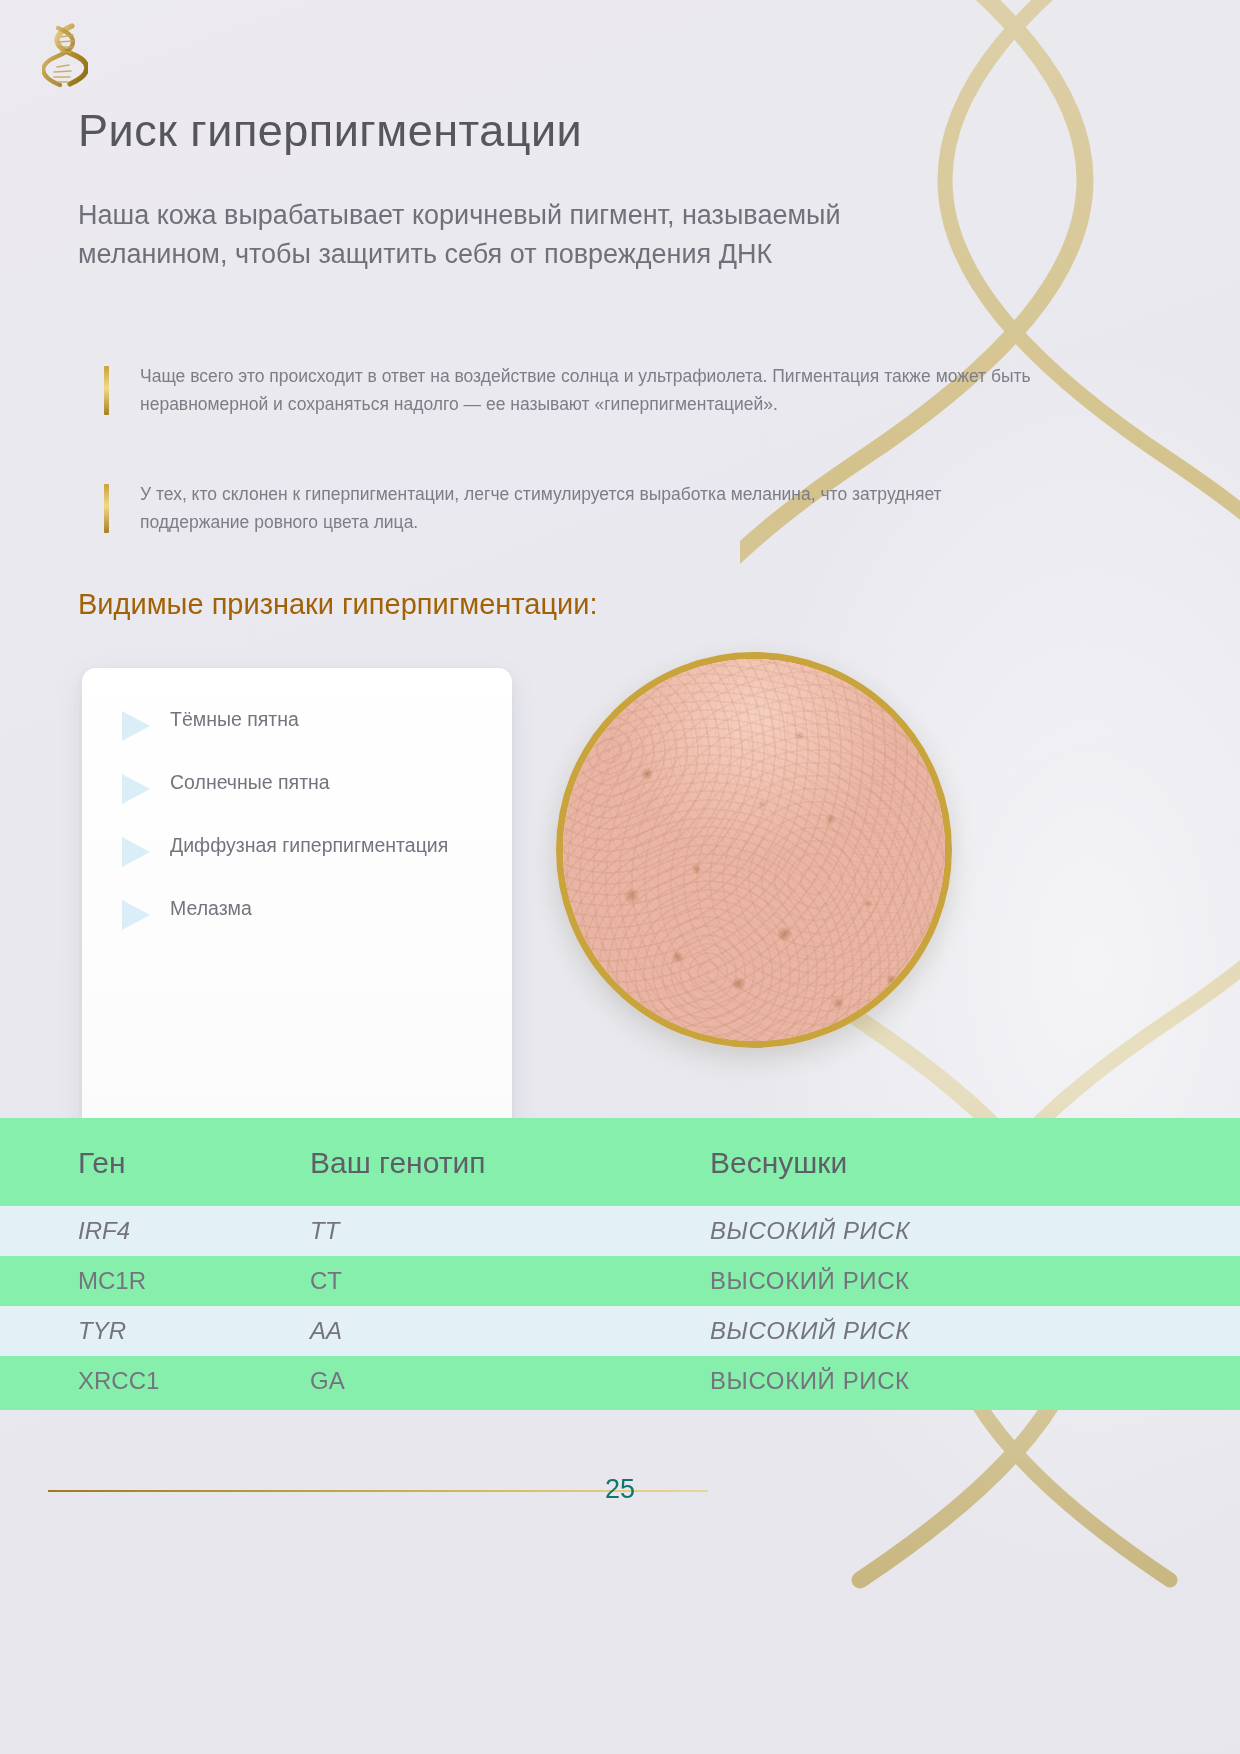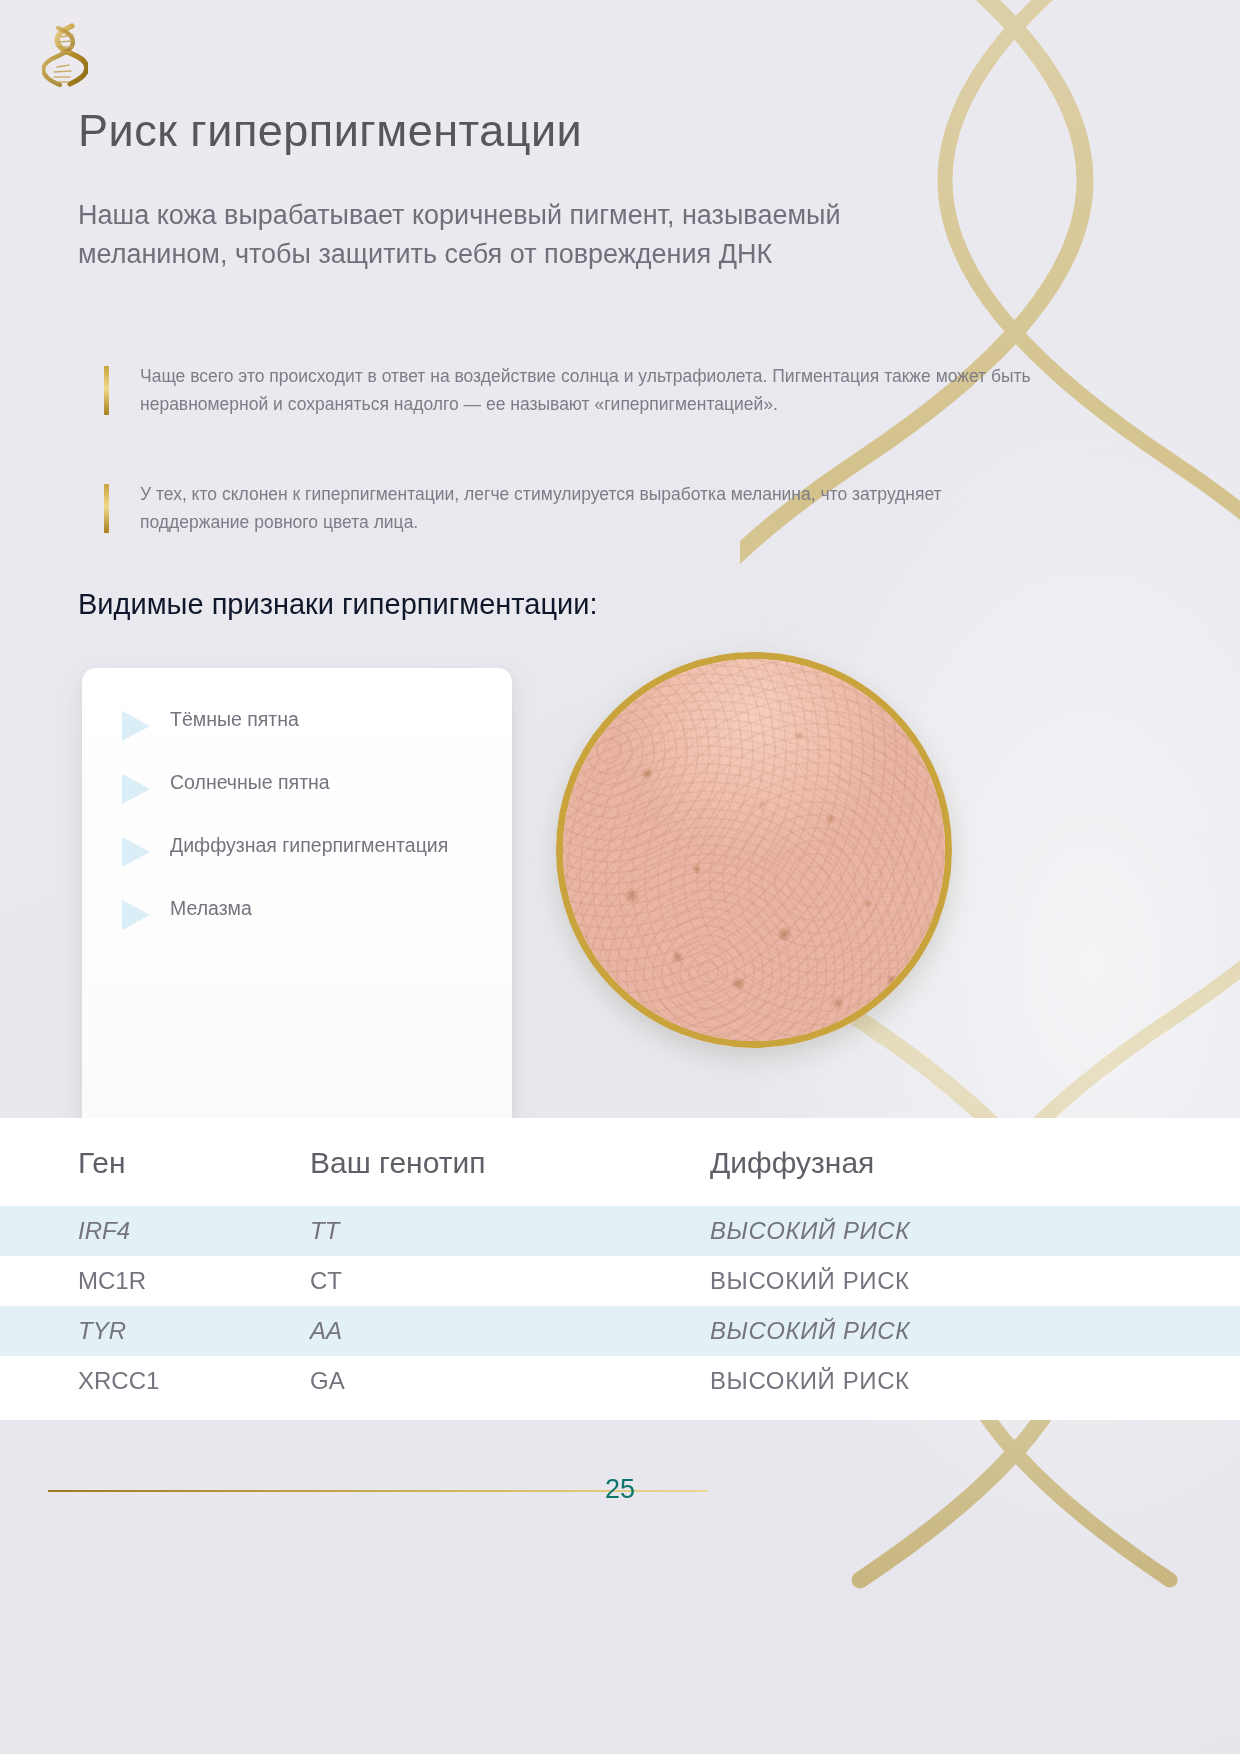--- a/index.html
+++ b/index.html
@@ -97,21 +97,21 @@
   .quote-1 { left: 78px; top: 362px; width: 930px; }
   .quote-2 { left: 78px; top: 480px; width: 930px; }
 
   
   .section-title {
     position: absolute;
     left: 78px;
     top: 588px;
     font-size: 29px;
     font-weight: 300;
-    color: #0f172a;
+    color: #a16207;
   }
 
   
   .signs-card {
     position: absolute;
     left: 82px;
     top: 668px;
     width: 430px;
     height: 502px;
     background: linear-gradient(180deg, #ffffff 0%, #fcfcfd 70%, #fafafb 100%);
@@ -183,23 +183,23 @@
       repeating-radial-gradient(circle at 38% 82%, rgba(150,92,52,.18) 0 2px, transparent 2px 9px),
       repeating-radial-gradient(circle at 84% 16%, rgba(160,100,58,.14) 0 1px, transparent 1px 8px);
   }
 
   
   .table-band {
     position: absolute;
     left: 0;
     top: 1118px;
     width: 1240px;
-    background: #ffffff;
+    background: #86efac;
     z-index: 4;
-    padding-bottom: 14px;
+    padding-bottom: 4px;
   }
   .tbl { width: 100%; border-collapse: collapse; table-layout: fixed; }
   .tbl th {
     text-align: left;
     font-size: 30px;
     font-weight: 300;
     color: #5f5f67;
     padding: 28px 0 26px 0;
   }
   .tbl td {
@@ -354,21 +354,21 @@
     <div class="photo-skin"></div>
     <div class="photo-grain"></div>
   </div>
 
   <div class="table-band">
     <table class="tbl">
       <thead>
         <tr>
           <th class="col-gene">Ген</th>
           <th class="col-geno">Ваш генотип</th>
-          <th class="col-result">Диффузная</th>
+          <th class="col-result">Веснушки</th>
         </tr>
       </thead>
       <tbody>
         <tr class="alt">
           <td class="col-gene">IRF4</td>
           <td class="col-geno">TT</td>
           <td class="col-result result-high">ВЫСОКИЙ РИСК</td>
         </tr>
         <tr>
           <td class="col-gene">MC1R</td>

